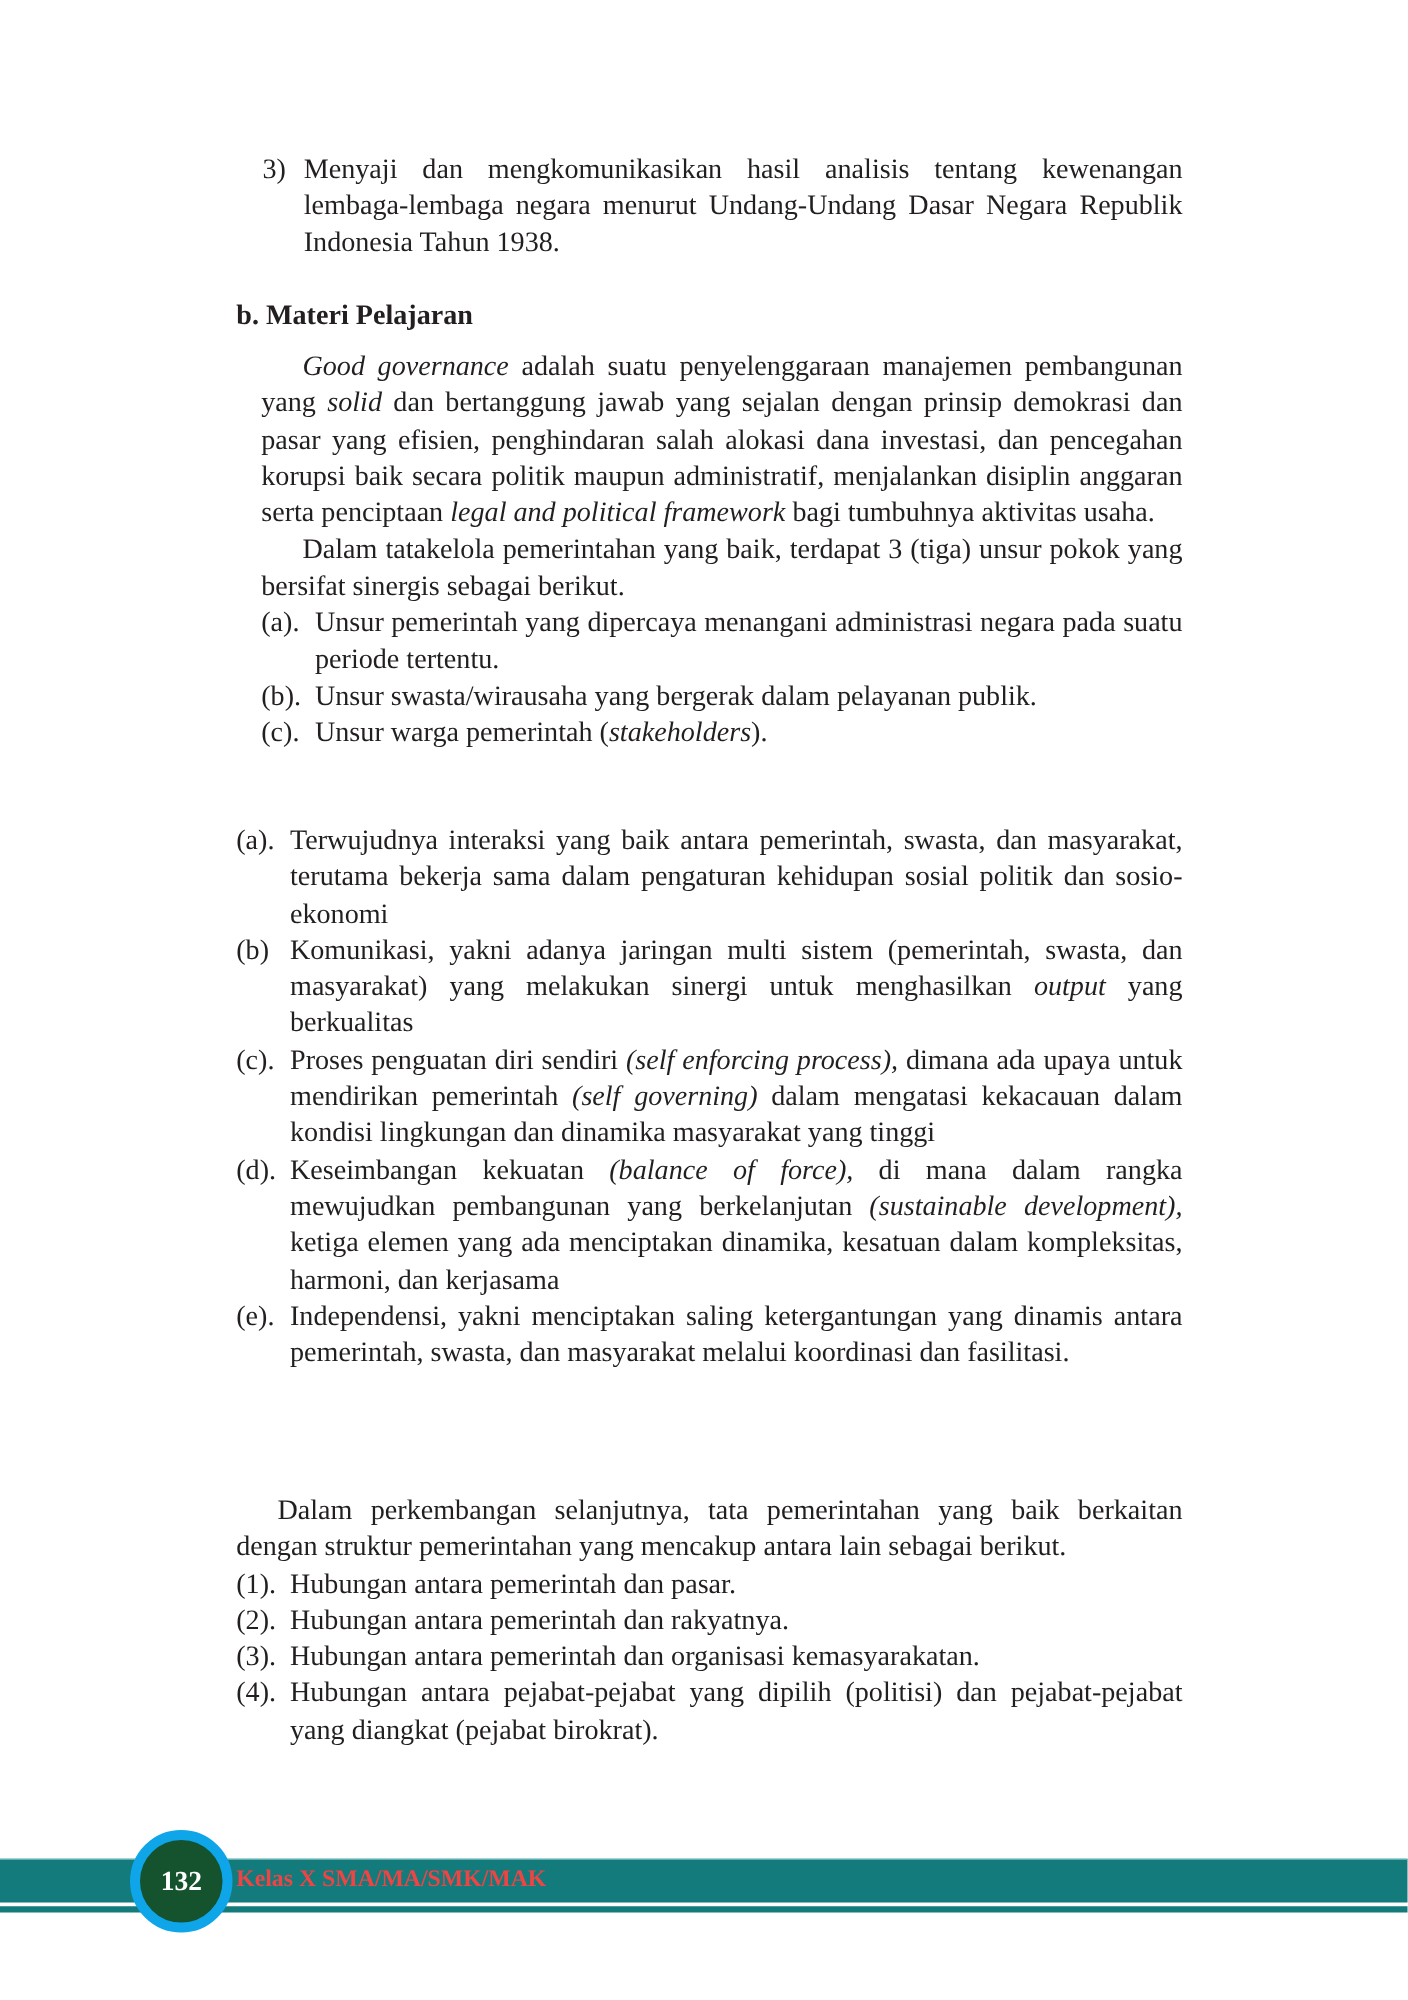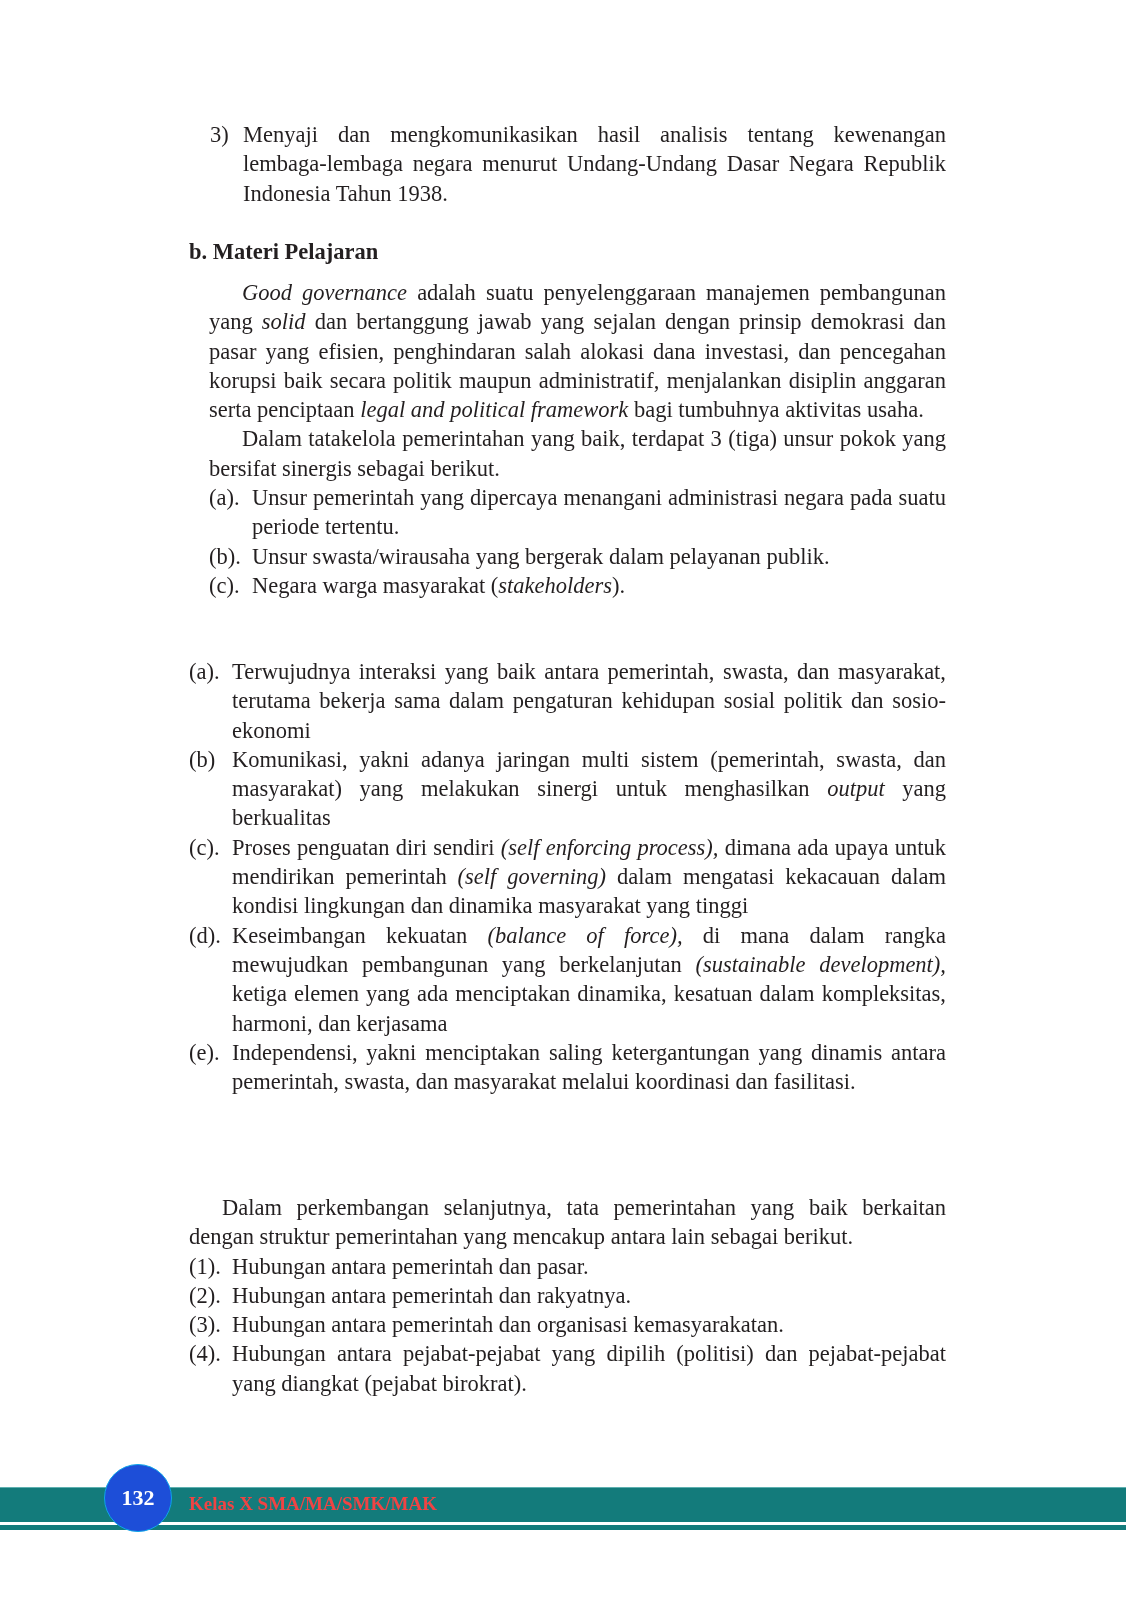--- a/index.html
+++ b/index.html
@@ -106,22 +106,22 @@
     height: 5px;
     background: #137b7b;
   }
   .page-circle {
     position: absolute;
     left: 104px;
     top: 1464px;
     width: 66px;
     height: 66px;
     border-radius: 50%;
-    background: #1d4ed8;
-    border: 1px solid #0ea5e9;
+    background: #14532d;
+    border: 8px solid #0ea5e9;
     display: flex;
     align-items: center;
     justify-content: center;
     color: #ffffff;
     font-weight: bold;
     font-size: 22px;
     box-sizing: content-box;
   }
   .footer-title {
     position: absolute;
@@ -152,21 +152,21 @@
     <div class="list-item">
       <span class="marker">(a).</span>
       <span class="item-text">Unsur pemerintah yang dipercaya menangani administrasi negara pada suatu periode tertentu.</span>
     </div>
     <div class="list-item">
       <span class="marker">(b).</span>
       <span class="item-text">Unsur swasta/wirausaha yang bergerak dalam pelayanan publik.</span>
     </div>
     <div class="list-item">
       <span class="marker">(c).</span>
-      <span class="item-text"><span>Negara warga masyarakat (</span><em>stakeholders</em><span>).</span></span>
+      <span class="item-text"><span>Unsur warga pemerintah (</span><em>stakeholders</em><span>).</span></span>
     </div>
   </div>
 
   <div id="blk-laode" class="txt">
 
     <div class="list-item">
       <span class="marker">(a).</span>
       <span class="item-text">Terwujudnya interaksi yang baik antara pemerintah, swasta, dan masyarakat, terutama bekerja sama dalam pengaturan kehidupan sosial politik dan sosio-ekonomi</span>
     </div>
     <div class="list-item">

